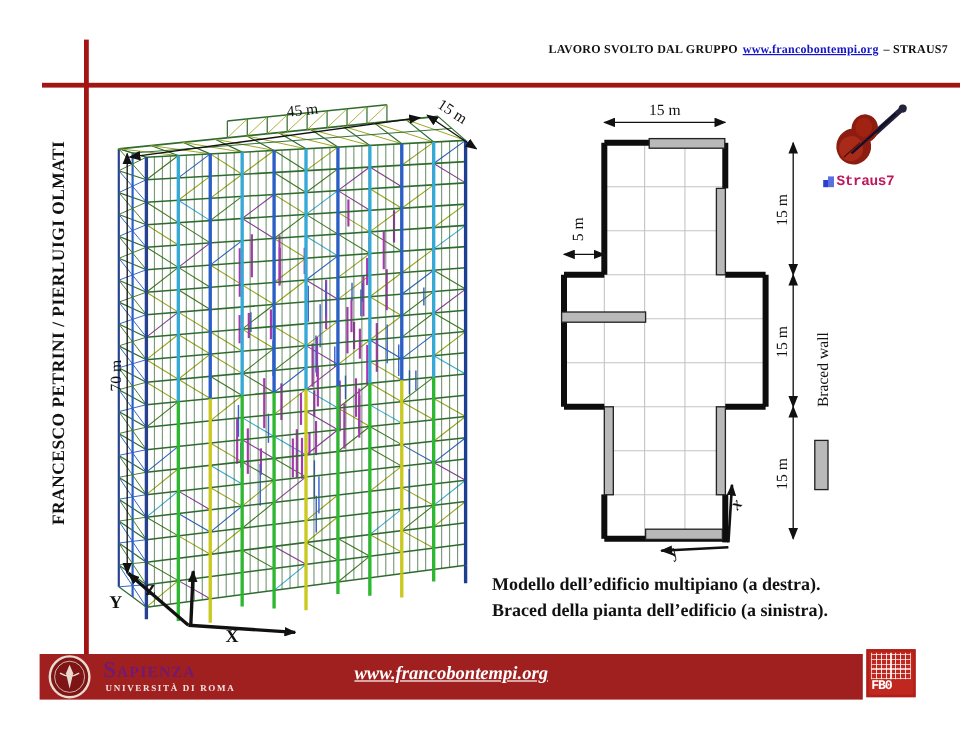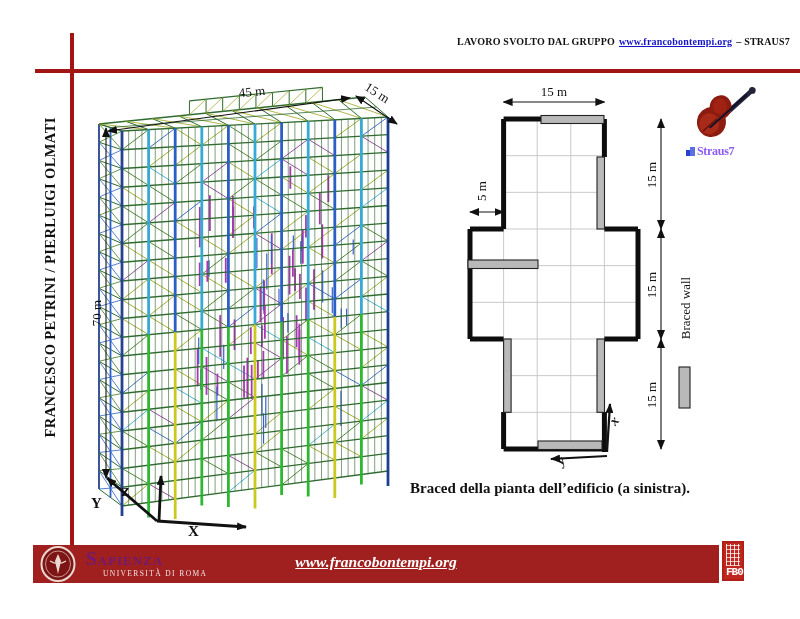--- a/index.html
+++ b/index.html
@@ -23,29 +23,29 @@
   .axl{position:absolute;font-size:15px;font-weight:bold;}
   .axl-i{position:absolute;font-size:14px;font-weight:bold;font-style:italic;}
   
   .caption{position:absolute;left:410px;top:478px;font-size:15px;font-weight:bold;line-height:21px;}
   
   .straus{position:absolute;left:686px;top:82px;width:80px;height:82px;}
   .straus-row{position:absolute;left:0px;top:62px;display:flex;align-items:center;gap:2px;}
   .straus-ic{width:9px;height:9px;background:
      linear-gradient(#2a3fd0 0 0) 0 3px/4px 6px no-repeat,
      linear-gradient(#5a6fe0 0 0) 4px 0/5px 9px no-repeat;}
-  .straus-tx{font-family:Liberation Serif, serif;font-size:12px;font-weight:bold;color:#8b5cf6;letter-spacing:-.3px;}
+  .straus-tx{font-family:Liberation Mono, monospace;font-size:12px;font-weight:bold;color:#be185d;letter-spacing:-.3px;}
   
   .footer-bar{position:absolute;left:33px;top:545px;width:686px;height:38px;}
   .sap-name{position:absolute;left:86px;top:548px;color:#701a75;font-size:19px;letter-spacing:1px;font-variant:small-caps;font-weight:bold;}
-  .sap-sub{position:absolute;left:88px;top:569px;color:#f2e3e3;font-size:7.5px;letter-spacing:1.4px;font-weight:normal;margin-left:15px;}
+  .sap-sub{position:absolute;left:88px;top:569px;color:#f2e3e3;font-size:7.5px;letter-spacing:1.4px;font-weight:bold;}
   .footer-url{position:absolute;left:33px;top:553px;width:686px;text-align:center;}
   .footer-url a{color:#ffffff;font-style:italic;font-weight:bold;font-size:15.5px;text-decoration:underline;cursor:pointer;}
   
-  .stamp{position:absolute;left:722px;top:541px;width:22px;height:40px;background:#c0271f;box-sizing:border-box;border:2px solid #b02018;}
+  .stamp{position:absolute;left:722px;top:541px;width:41px;height:40px;background:#c0271f;box-sizing:border-box;border:2px solid #b02018;}
   .stamp-pat{position:absolute;left:2px;top:1px;right:2px;height:22px;
      background:
       repeating-linear-gradient(90deg,rgba(255,255,255,.85) 0 1px,transparent 1px 4px),
       repeating-linear-gradient(0deg,rgba(255,255,255,.7) 0 1px,transparent 1px 4px);}
   .stamp-tx{position:absolute;left:2px;bottom:1px;color:#fff;font-family:"Liberation Mono",monospace;
      font-size:11px;font-weight:bold;letter-spacing:-1px;}
 </style>
 </head>
 <body>
 
@@ -560,20 +560,21 @@
       <line x1="20" y1="52" x2="32" y2="38" stroke="#5a1008" stroke-width="1.2"></line>
     </g>
   </svg>
   <div class="straus-row">
     <div class="straus-ic"></div>
     <span class="straus-tx">Straus7</span>
   </div>
 </div>
 
 <div class="caption">
+  <div>Modello dell’edificio multipiano (a destra).</div>
   <div>Braced della pianta dell’edificio (a sinistra).</div>
 </div>
 
 <div class="footer-bar" style="background: rgb(160, 32, 32);"></div>
 <svg class="abs" style="left:36px;top:545px;" width="46" height="38" viewBox="0 0 46 38">
   <ellipse cx="22" cy="19" rx="16.5" ry="17" fill="#7d1416" stroke="#e9d9cf" stroke-width="2"></ellipse>
   <ellipse cx="22" cy="19" rx="12.5" ry="13" fill="none" stroke="#d8b9a9" stroke-width=".8"></ellipse>
   <path d="M22 9 l3 7 -3 13 -3 -13 z" fill="#e9d9cf"></path>
   <path d="M14 16 q8 5 16 0" stroke="#e9d9cf" stroke-width="1.2" fill="none"></path>
 </svg>

